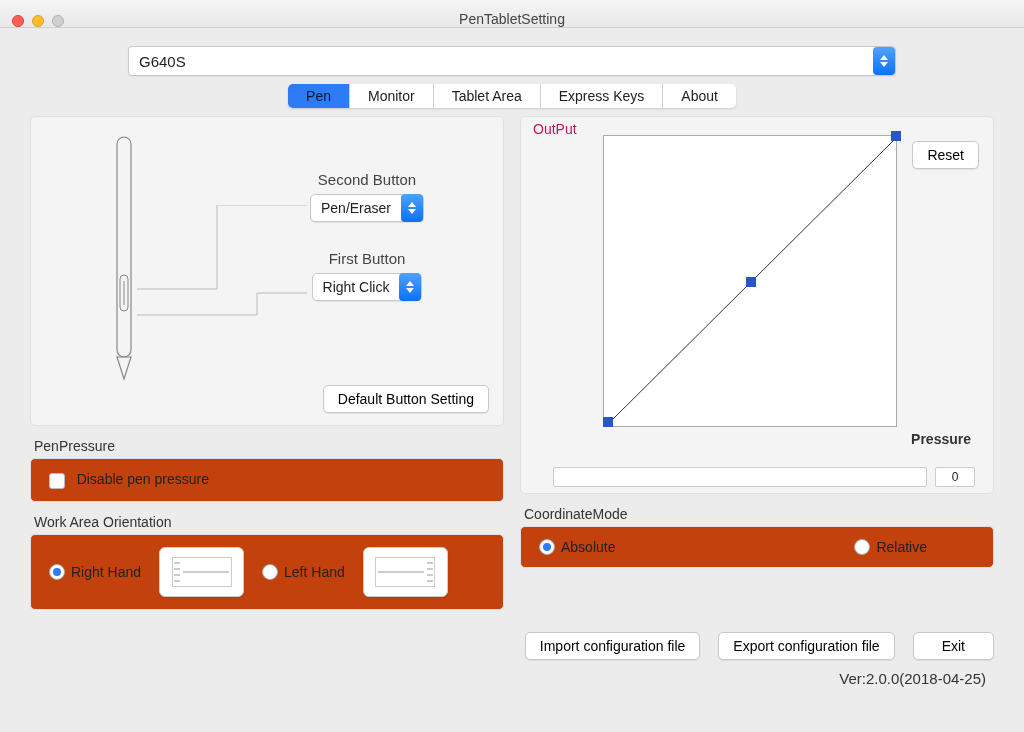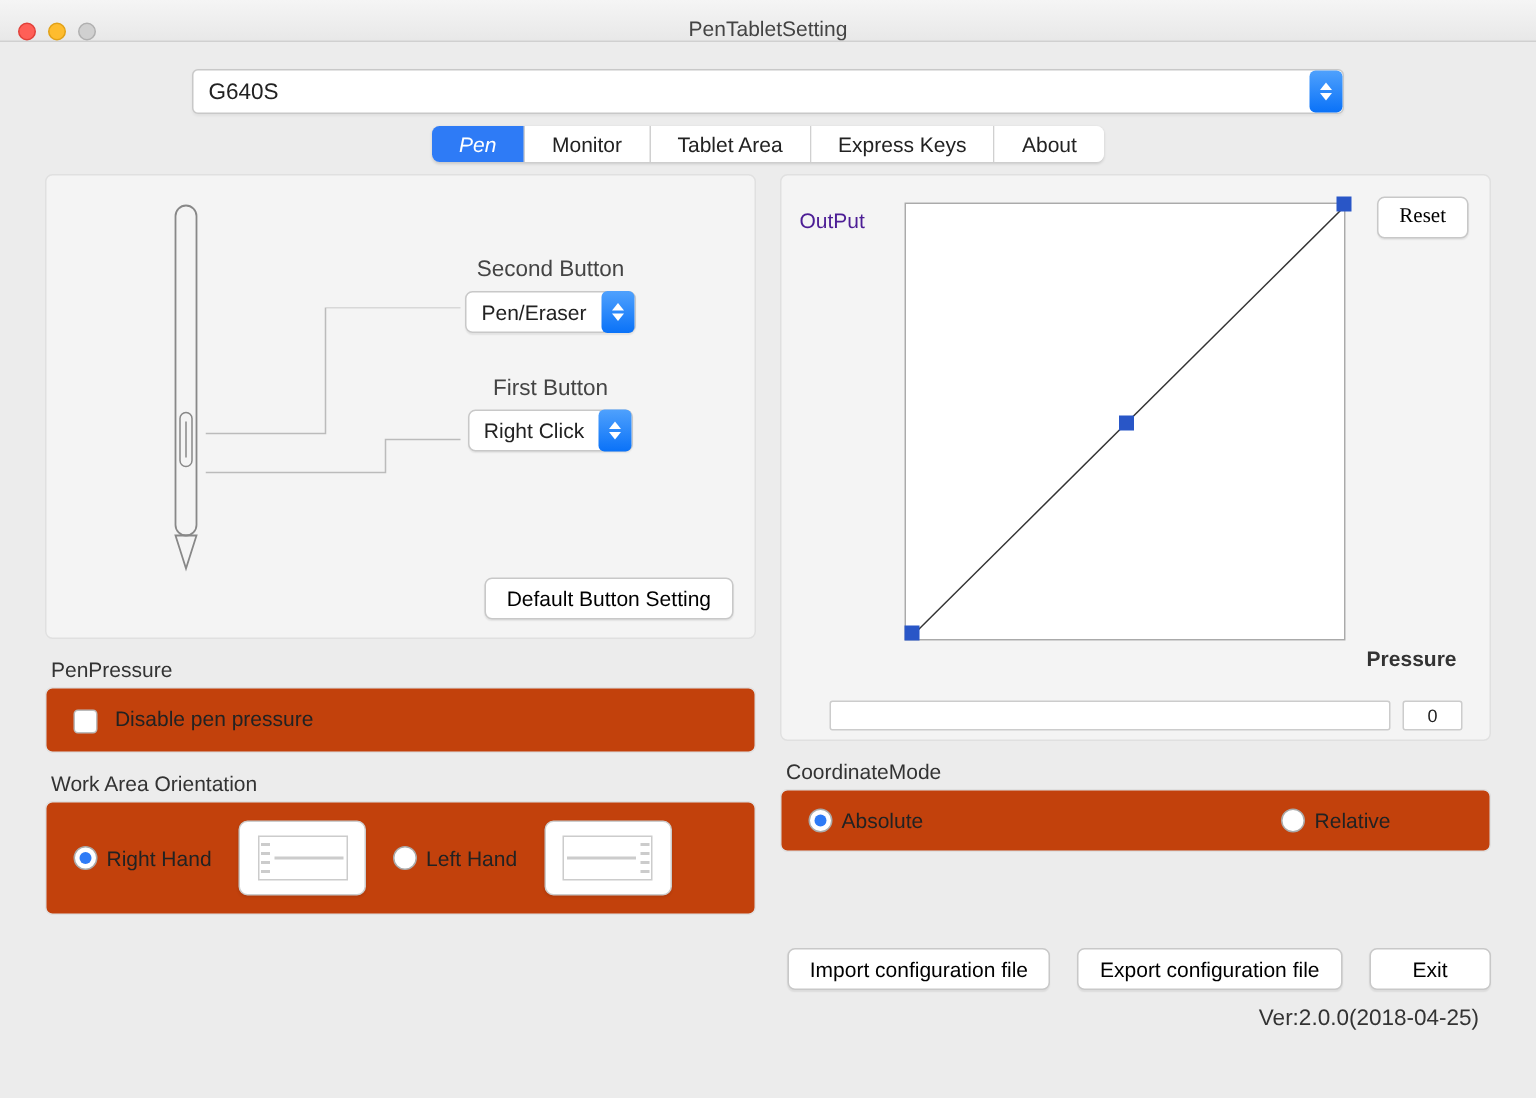--- a/index.html
+++ b/index.html
@@ -45,21 +45,21 @@
   display: flex; flex-direction: column; align-items: center; justify-content: center;
   gap: 2px;
 }
 .arrow-up, .arrow-down { width: 0; height: 0; border-left: 4px solid transparent; border-right: 4px solid transparent; }
 .arrow-up { border-bottom: 5px solid #fff; }
 .arrow-down { border-top: 5px solid #fff; }
 .tabs { display: flex; justify-content: center; margin-bottom: 8px; }
 .tab-row { display: flex; border-radius: 5px; overflow: hidden; box-shadow: 0 1px 2px rgba(0,0,0,0.15); }
 .tab { padding: 4px 18px; background: #fff; border-right: 1px solid #d0d0d0; font-size: 14px; cursor: pointer; }
 .tab:last-child { border-right: none; }
-.tab.active { background: #2e7bf6; color: #ffffff; font-style: italic; }
+.tab.active { background: #2e7bf6; color: #0f172a; }
 .columns { display: flex; gap: 16px; }
 .col-left, .col-right { flex: 1; }
 .panel { background: #f4f4f4; border: 1px solid #e0e0e0; border-radius: 5px; padding: 14px 18px; position: relative; }
 .pen-panel { height: 310px; display: flex; }
 .pen-draw { width: 200px; position: relative; }
 .pen-svg { position: absolute; left: 60px; top: 4px; }
 .lines { position: absolute; left: 88px; top: 74px; }
 .btn-config { flex: 1; padding-top: 40px; font-size: 14px; text-align: center; }
 .btn-label { margin-bottom: 6px; color: #444; font-size: 15px; }
 .mac-select {
@@ -71,23 +71,23 @@
 .mac-select .val { padding: 0 10px; font-size: 14px; }
 .mac-select .stepper-btn { border-radius: 4px; }
 .mac-button {
   background: #fff; border: 1px solid #c8c8c8; border-radius: 5px;
   padding: 5px 14px; font-size: 14px; cursor: pointer;
   box-shadow: 0 1px 1px rgba(0,0,0,0.07);
 }
 .default-btn { position: absolute; right: 14px; bottom: 12px; }
 .curve-panel { height: 378px; }
 .curve-box { position: relative; margin-left: 64px; margin-top: 4px; }
-.output-lbl { position: absolute; left: 12px; top: 22px; font-size: 14px; color: #4c1d95; }
+.output-lbl { position: absolute; left: 12px; top: 4px; font-size: 14px; color: #be185d; }
 .pressure-lbl { text-align: right; margin-right: 4px; margin-top: 4px; font-size: 14px; color: #333; font-weight: bold; }
-.reset-btn { position: absolute; right: 14px; top: 14px; font-family: Liberation Serif, serif; }
+.reset-btn { position: absolute; right: 14px; top: 24px; }
 .curve-canvas {
   width: 294px; height: 292px; background: #fff; border: 1px solid #aaa;
   position: relative;
 }
 .handle { width: 10px; height: 10px; background: #2956c7; position: absolute; }
 .curve-line { position: absolute; left: 0; top: 0; }
 .pressure-bar-row { display: flex; gap: 8px; margin-left: 14px; margin-top: 20px; align-items: center; }
 .pressure-bar { flex: 1; height: 20px; background: #fff; border: 1px solid #ccc; border-radius: 2px; }
 .pressure-val { width: 40px; height: 20px; background: #fff; border: 1px solid #ccc; border-radius: 2px; font-size: 12px; text-align: center; line-height: 18px; }
 .section-title { font-size: 14px; color: #333; margin: 12px 0 4px 4px; }

